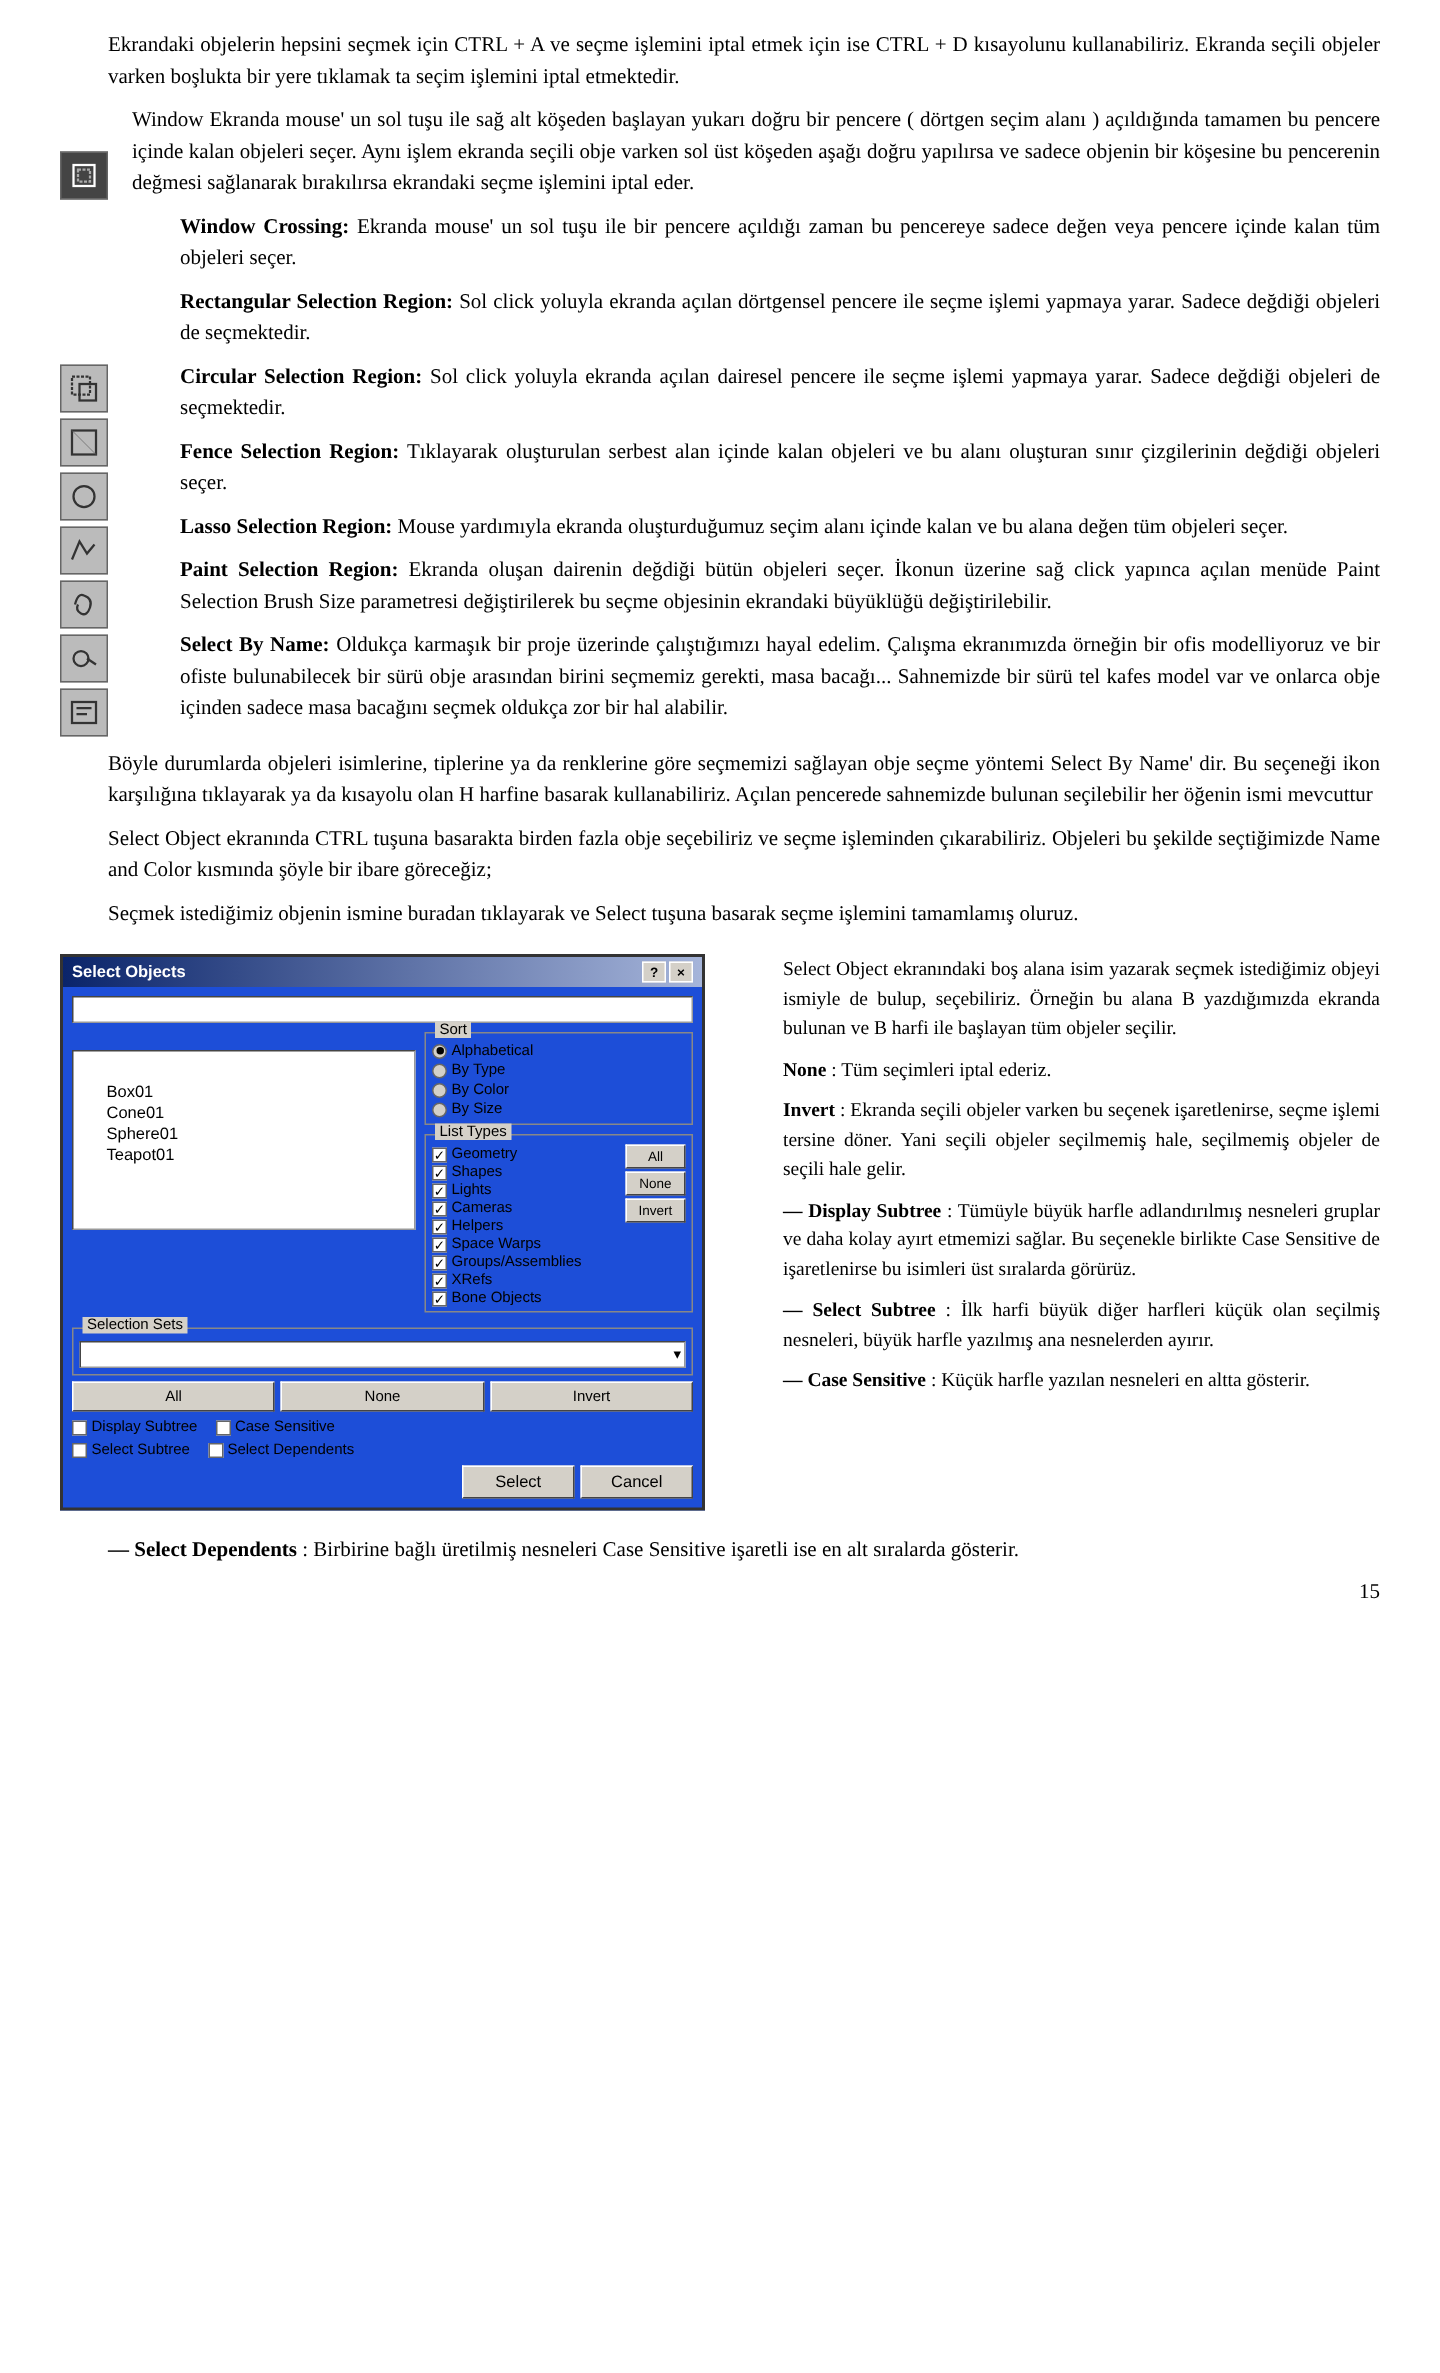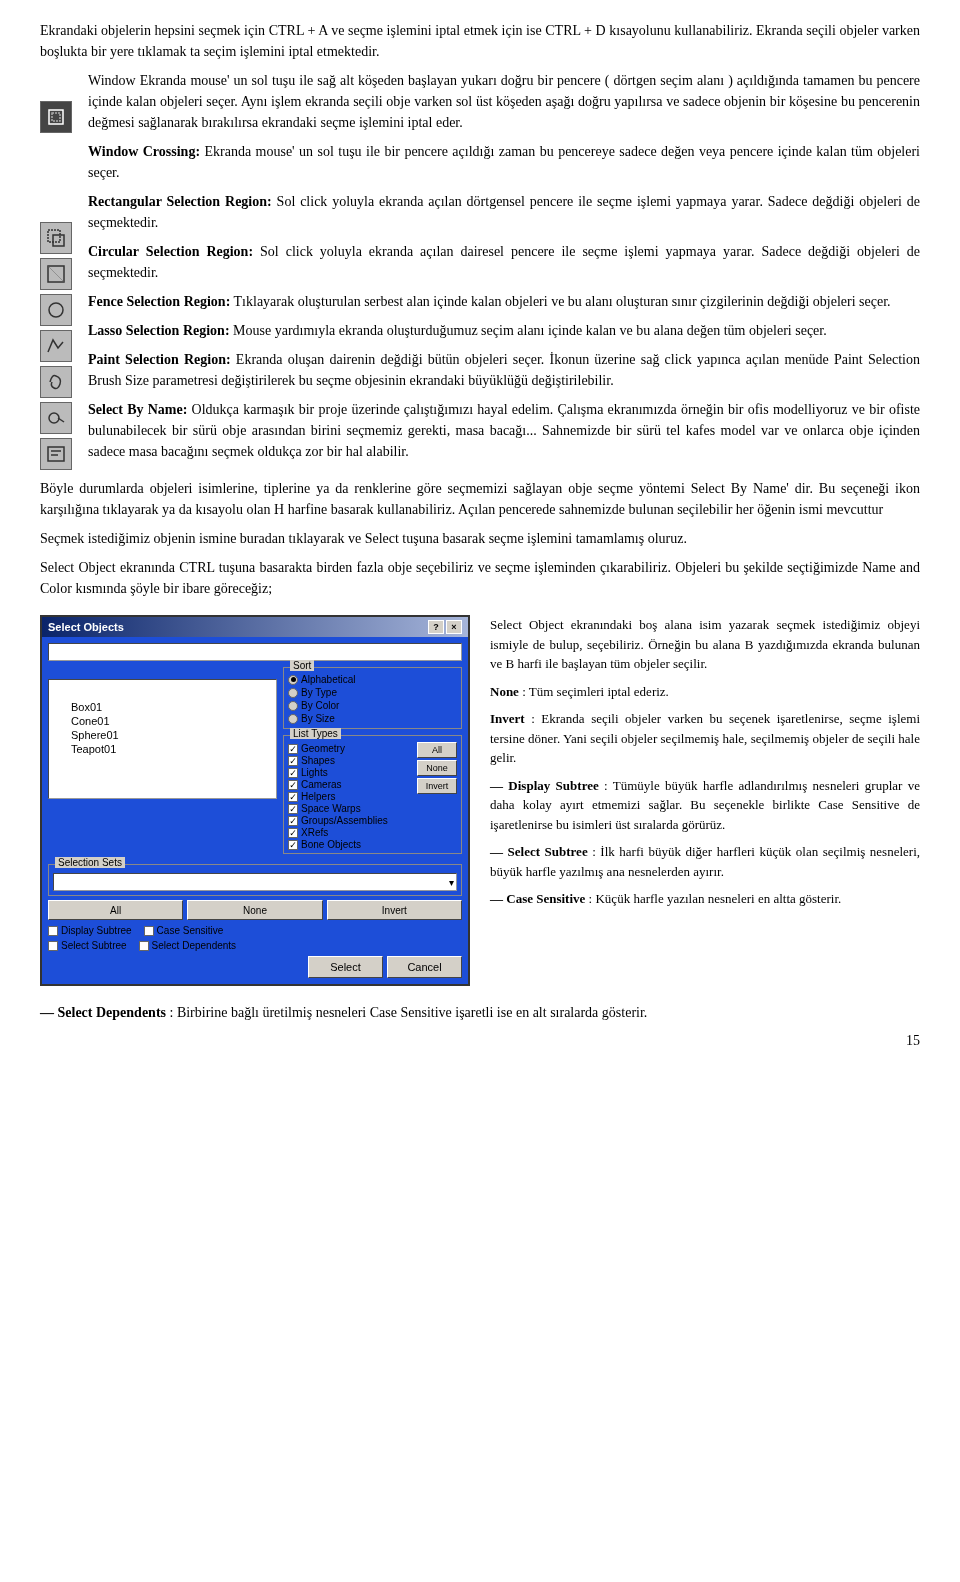--- a/index.html
+++ b/index.html
@@ -12,20 +12,21 @@
       padding: 20px 40px;
     }
     .page-content {
       max-width: 880px;
       margin: 0 auto;
     }
     p {
       margin-bottom: 8px;
       line-height: 1.5;
       text-align: justify;
+      margin-left: 32px;
     }
     .bold { font-weight: bold; }
     .section-with-icon {
       display: flex;
       align-items: flex-end;
       margin-bottom: 8px;
     }
     .icon-col {
       width: 40px;
       flex-shrink: 0;
@@ -400,25 +401,25 @@
         <span>Oldukça karmaşık bir proje üzerinde çalıştığımızı hayal edelim. Çalışma ekranımızda örneğin bir ofis modelliyoruz ve bir ofiste bulunabilecek bir sürü obje arasından birini seçmemiz gerekti, masa bacağı... Sahnemizde bir sürü tel kafes model var ve onlarca obje içinden sadece masa bacağını seçmek oldukça zor bir hal alabilir.</span>
       </p>
     </div>
   </div>
 
   <p>
     <span>Böyle durumlarda objeleri isimlerine, tiplerine ya da renklerine göre seçmemizi sağlayan obje seçme yöntemi Select By Name' dir. Bu seçeneği ikon karşılığına tıklayarak ya da kısayolu olan H harfine basarak kullanabiliriz. Açılan pencerede sahnemizde bulunan seçilebilir her öğenin ismi mevcuttur</span>
   </p>
 
   <p>
+    <span>Select Object ekranında CTRL tuşuna basarakta birden fazla obje seçebiliriz ve seçme işleminden çıkarabiliriz. Objeleri bu şekilde seçtiğimizde Name and Color kısmında şöyle bir ibare göreceğiz;</span>
+  </p>
+
+  <p>
     <span>Seçmek istediğimiz objenin ismine buradan tıklayarak ve Select tuşuna basarak seçme işlemini tamamlamış oluruz.</span>
-  </p>
-
-  <p>
-    <span>Select Object ekranında CTRL tuşuna basarakta birden fazla obje seçebiliriz ve seçme işleminden çıkarabiliriz. Objeleri bu şekilde seçtiğimizde Name and Color kısmında şöyle bir ibare göreceğiz;</span>
   </p>
 
   <div class="dialog-section">
 
     <div class="dialog-window">
       <div class="dialog-titlebar">
         <span>Select Objects</span>
         <div class="dialog-titlebar-buttons">
           <div class="titlebar-btn">?</div>
           <div class="titlebar-btn">×</div>

